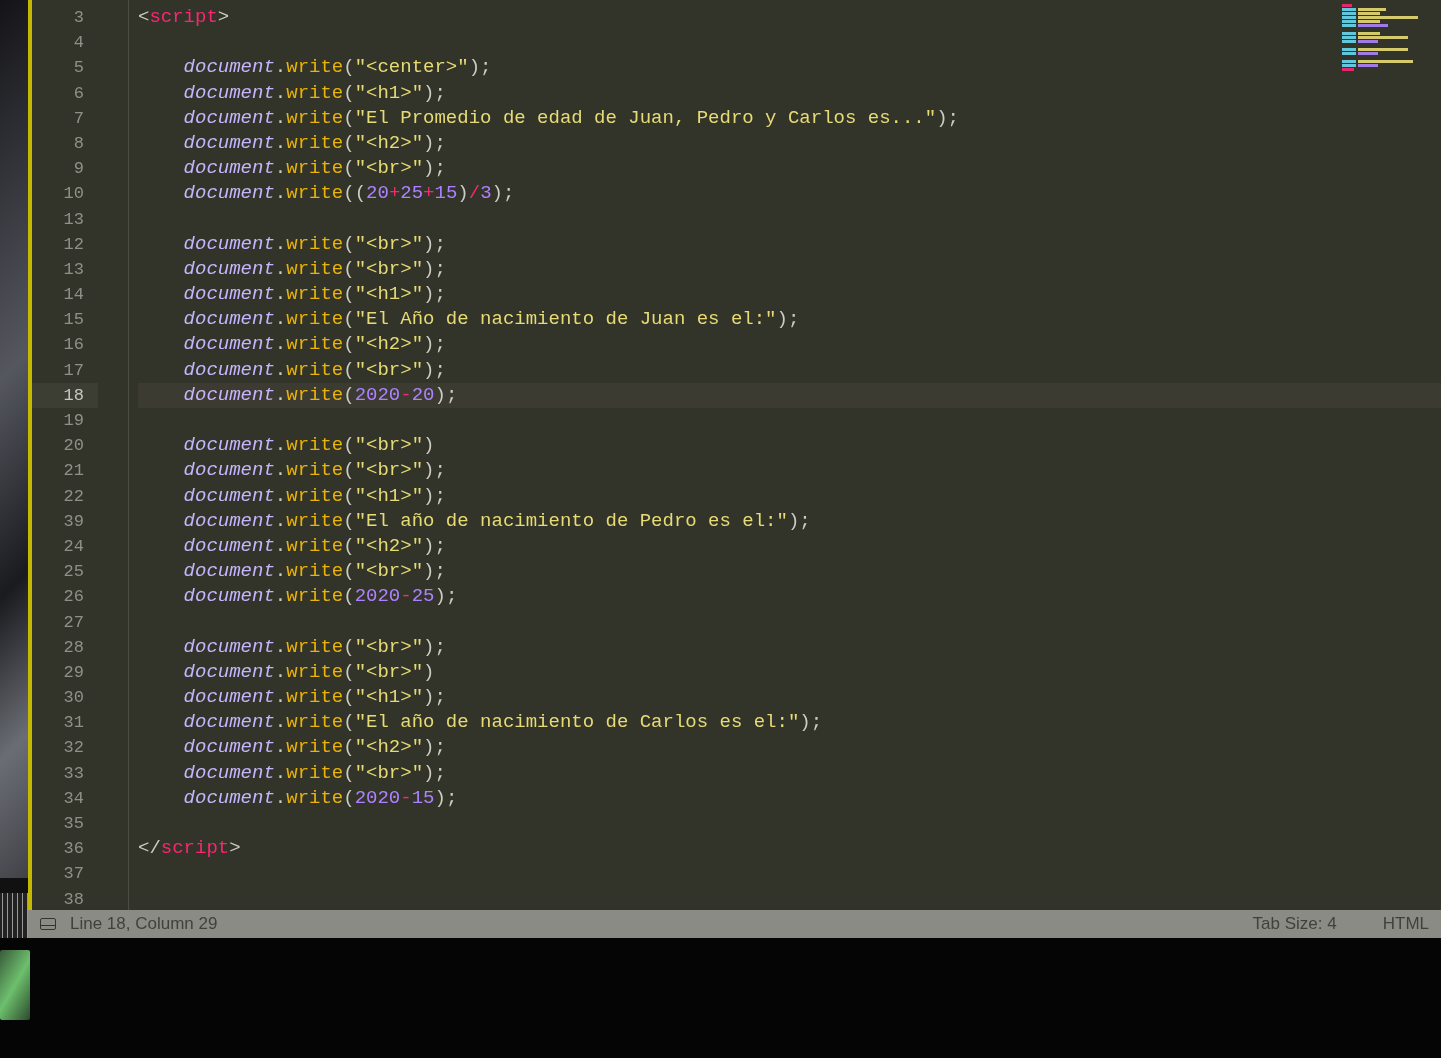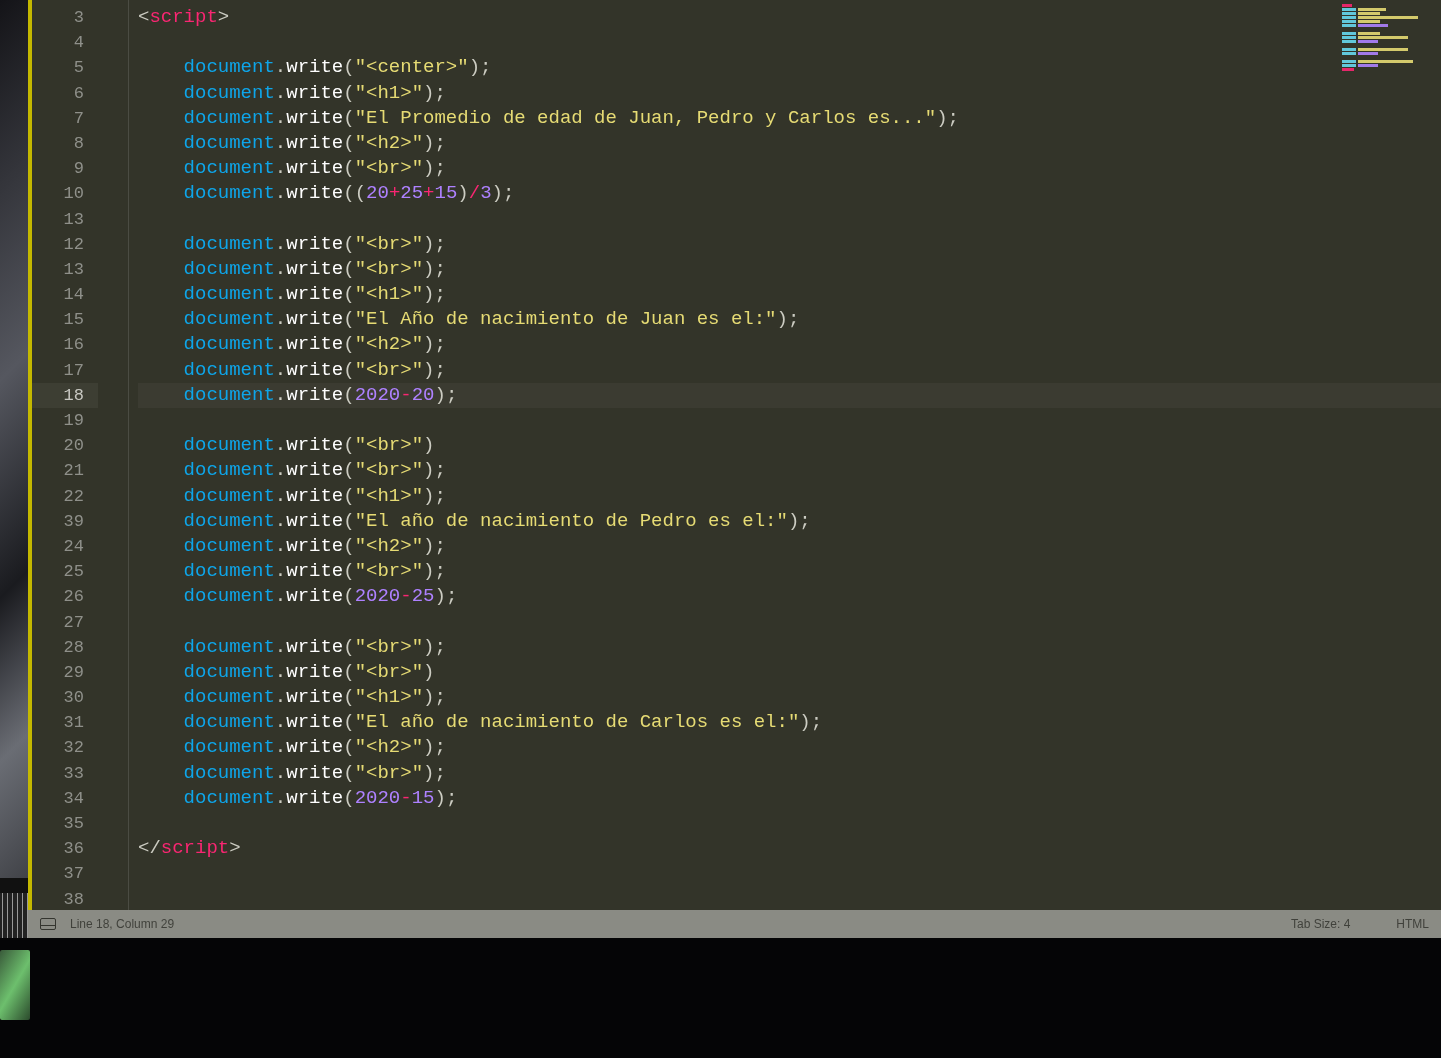--- a/index.html
+++ b/index.html
@@ -72,22 +72,22 @@
     white-space: pre;
   }
   .code .cl {
     height: 25.2px;
     line-height: 25.2px;
   }
   .code .cl.active { background: rgba(255,255,255,0.04);}
   .p  { color:#ccccc2; }        
   .tg { color:#f92672; }        
   .br { color:#ccccc2; }        
-  .obj{ color:#0ea5e9; } 
-  .fn { color:#ffffff; }        
+  .obj{ color:#c4b5fd; font-style: italic; } 
+  .fn { color:#eab308; }        
   .str{ color:#e6db74; }        
   .num{ color:#ae81ff; }        
   .op { color:#f92672; }        
   .minimap {
     position: absolute;
     top: 4px;
     right: 4px;
     width: 95px;
     height: 85px;
     opacity: .9;
@@ -95,21 +95,21 @@
   .minimap .row { display:flex; gap:2px; height:3px; margin-bottom:1px;}
   .minimap .b { height:3px; }
   .c1{background:#66d9ef;} .c2{background:#f92672;} .c3{background:#e6db74;} .c4{background:#ae81ff;}
   .statusbar {
     position:absolute;
     left:28px; right:0; bottom:120px;
     height:28px;
     background:#8a8b84;
     color:#2e2e2a;
     font-family: "Segoe UI", Arial, sans-serif;
-    font-size:12px;
+    font-size:17px;
     display:flex;
     align-items:center;
     padding:0 12px;
     gap:14px;
   }
   .statusbar .sp { flex:1; }
   .statusbar .lbl { color:#34352f; opacity:.85;}
   .panel-icon {
     width:16px;height:12px;border:1.5px solid #34352f;position:relative;border-radius:2px;
   }

